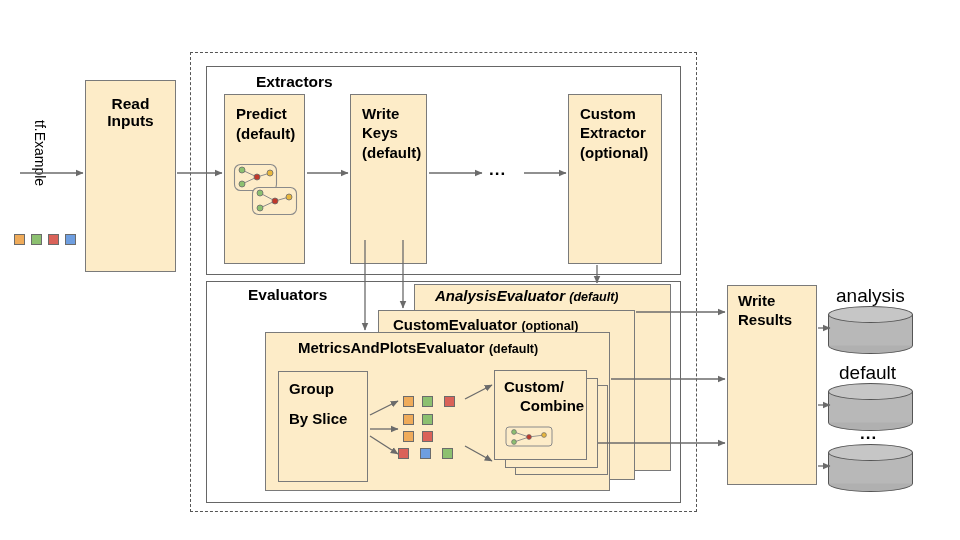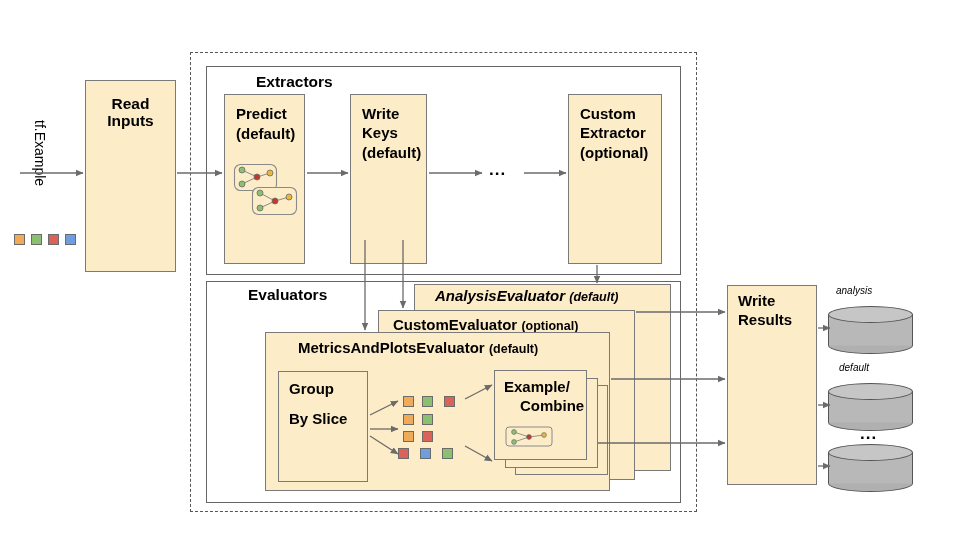--- a/index.html
+++ b/index.html
@@ -34,21 +34,21 @@
   .chip{position:absolute;width:11px;height:11px;border:1.2px solid #6b6b6b;box-sizing:border-box;}
 
   
   .cyl{position:absolute;}
   .cyl .body{position:absolute;left:0;right:0;top:8px;bottom:8px;background:#b8b8b8;
              border-left:1.3px solid #555;border-right:1.3px solid #555;}
   .cyl .top{position:absolute;left:0;top:0;width:100%;height:17px;background:#c6c6c6;
             border:1.3px solid #555;border-radius:50%/50%;box-sizing:border-box;}
   .cyl .bot{position:absolute;left:0;bottom:0;width:100%;height:17px;background:#b0b0b0;
             border:1.3px solid #555;border-radius:50%/50%;box-sizing:border-box;clip-path:inset(50% 0 0 0);}
-  .cyl-lbl{position:absolute;font-size:10px;white-space:nowrap;font-style:italic;}
+  .cyl-lbl{position:absolute;font-size:19px;white-space:nowrap;}
 
   svg.ov{position:absolute;left:0;top:0;width:960px;height:540px;pointer-events:none;}
   .dots{position:absolute;font-size:17px;font-weight:bold;letter-spacing:1px;}
 </style>
 </head>
 <body>
 
 <div id="stage">
 
   <div class="rot" style="left:48px;top:120px;">tf.Example</div>
@@ -154,21 +154,21 @@
     <span class="chip" style="left:19px;top:35px;background:#da6259;"></span>
 
     <span class="chip" style="left:-5px;top:52px;background:#da6259;"></span>
     <span class="chip" style="left:17px;top:52px;background:#6e9ee0;"></span>
     <span class="chip" style="left:39px;top:52px;background:#8cc070;"></span>
   </div>
 
   <div class="abs boxfill" style="left:515px;top:385px;width:93px;height:90px;"></div>
   <div class="abs boxfill" style="left:505px;top:378px;width:93px;height:90px;"></div>
   <div class="abs boxfill" style="left:494px;top:370px;width:93px;height:90px;">
-    <div class="hdr" style="left:9px;top:7px;">Example/</div>
+    <div class="hdr" style="left:9px;top:7px;">Custom/</div>
     <div class="hdr" style="left:25px;top:26px;">Combine</div>
     <svg style="position:absolute;left:10px;top:53px;" width="50" height="26" viewBox="0 0 50 26">
       <rect x="1" y="3" width="46" height="19" rx="3" ry="3" fill="#fdecc8" stroke="#8a8a8a" stroke-width="1"></rect>
       <line x1="9" y1="8" x2="24" y2="13" stroke="#8a8a8a" stroke-width=".9"></line>
       <line x1="9" y1="18" x2="24" y2="13" stroke="#8a8a8a" stroke-width=".9"></line>
       <line x1="24" y1="13" x2="39" y2="11" stroke="#8a8a8a" stroke-width=".9"></line>
       <circle cx="9" cy="8" r="2.4" fill="#8cc070" stroke="#6b6b6b" stroke-width=".7"></circle>
       <circle cx="9" cy="18" r="2.4" fill="#8cc070" stroke="#6b6b6b" stroke-width=".7"></circle>
       <circle cx="24" cy="13" r="2.4" fill="#c0392b" stroke="#6b6b6b" stroke-width=".7"></circle>
       <circle cx="39" cy="11" r="2.4" fill="#e8b73d" stroke="#6b6b6b" stroke-width=".7"></circle>

